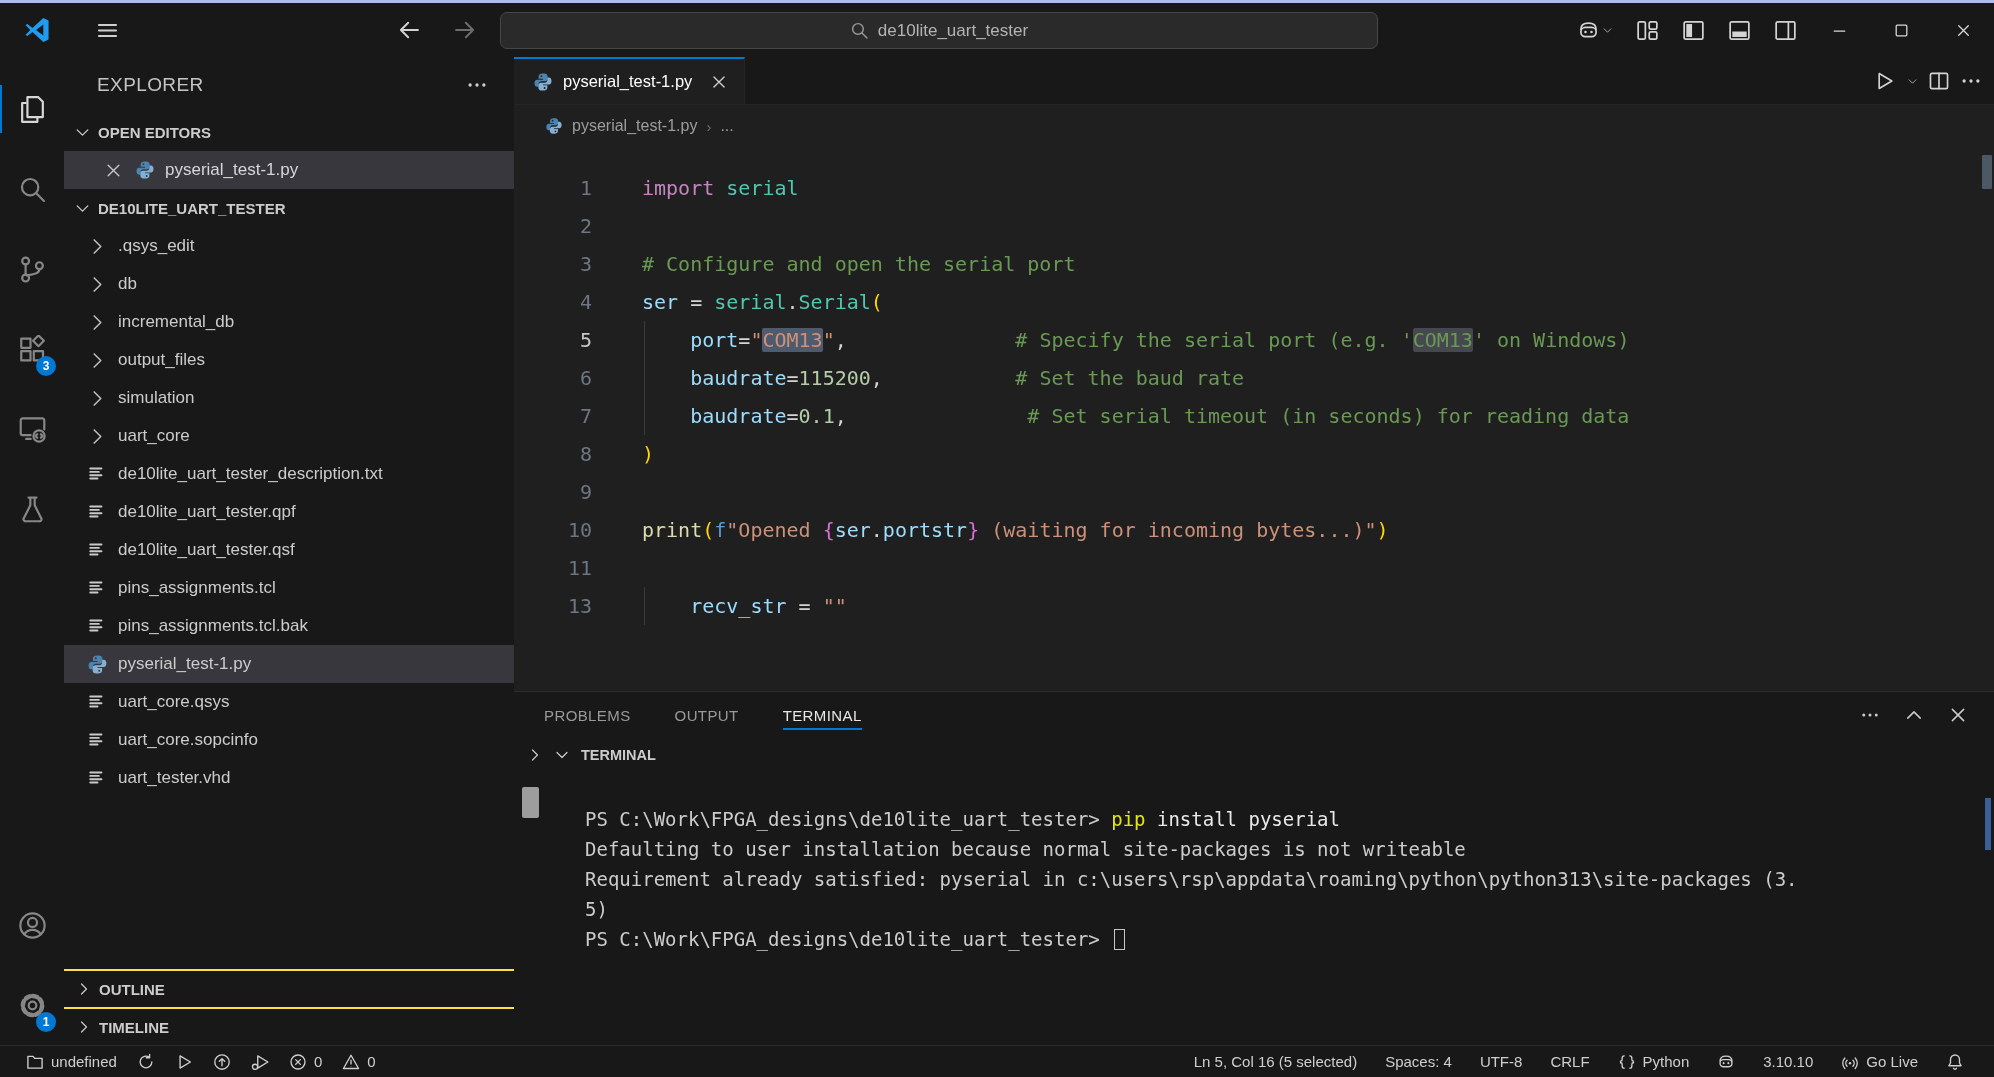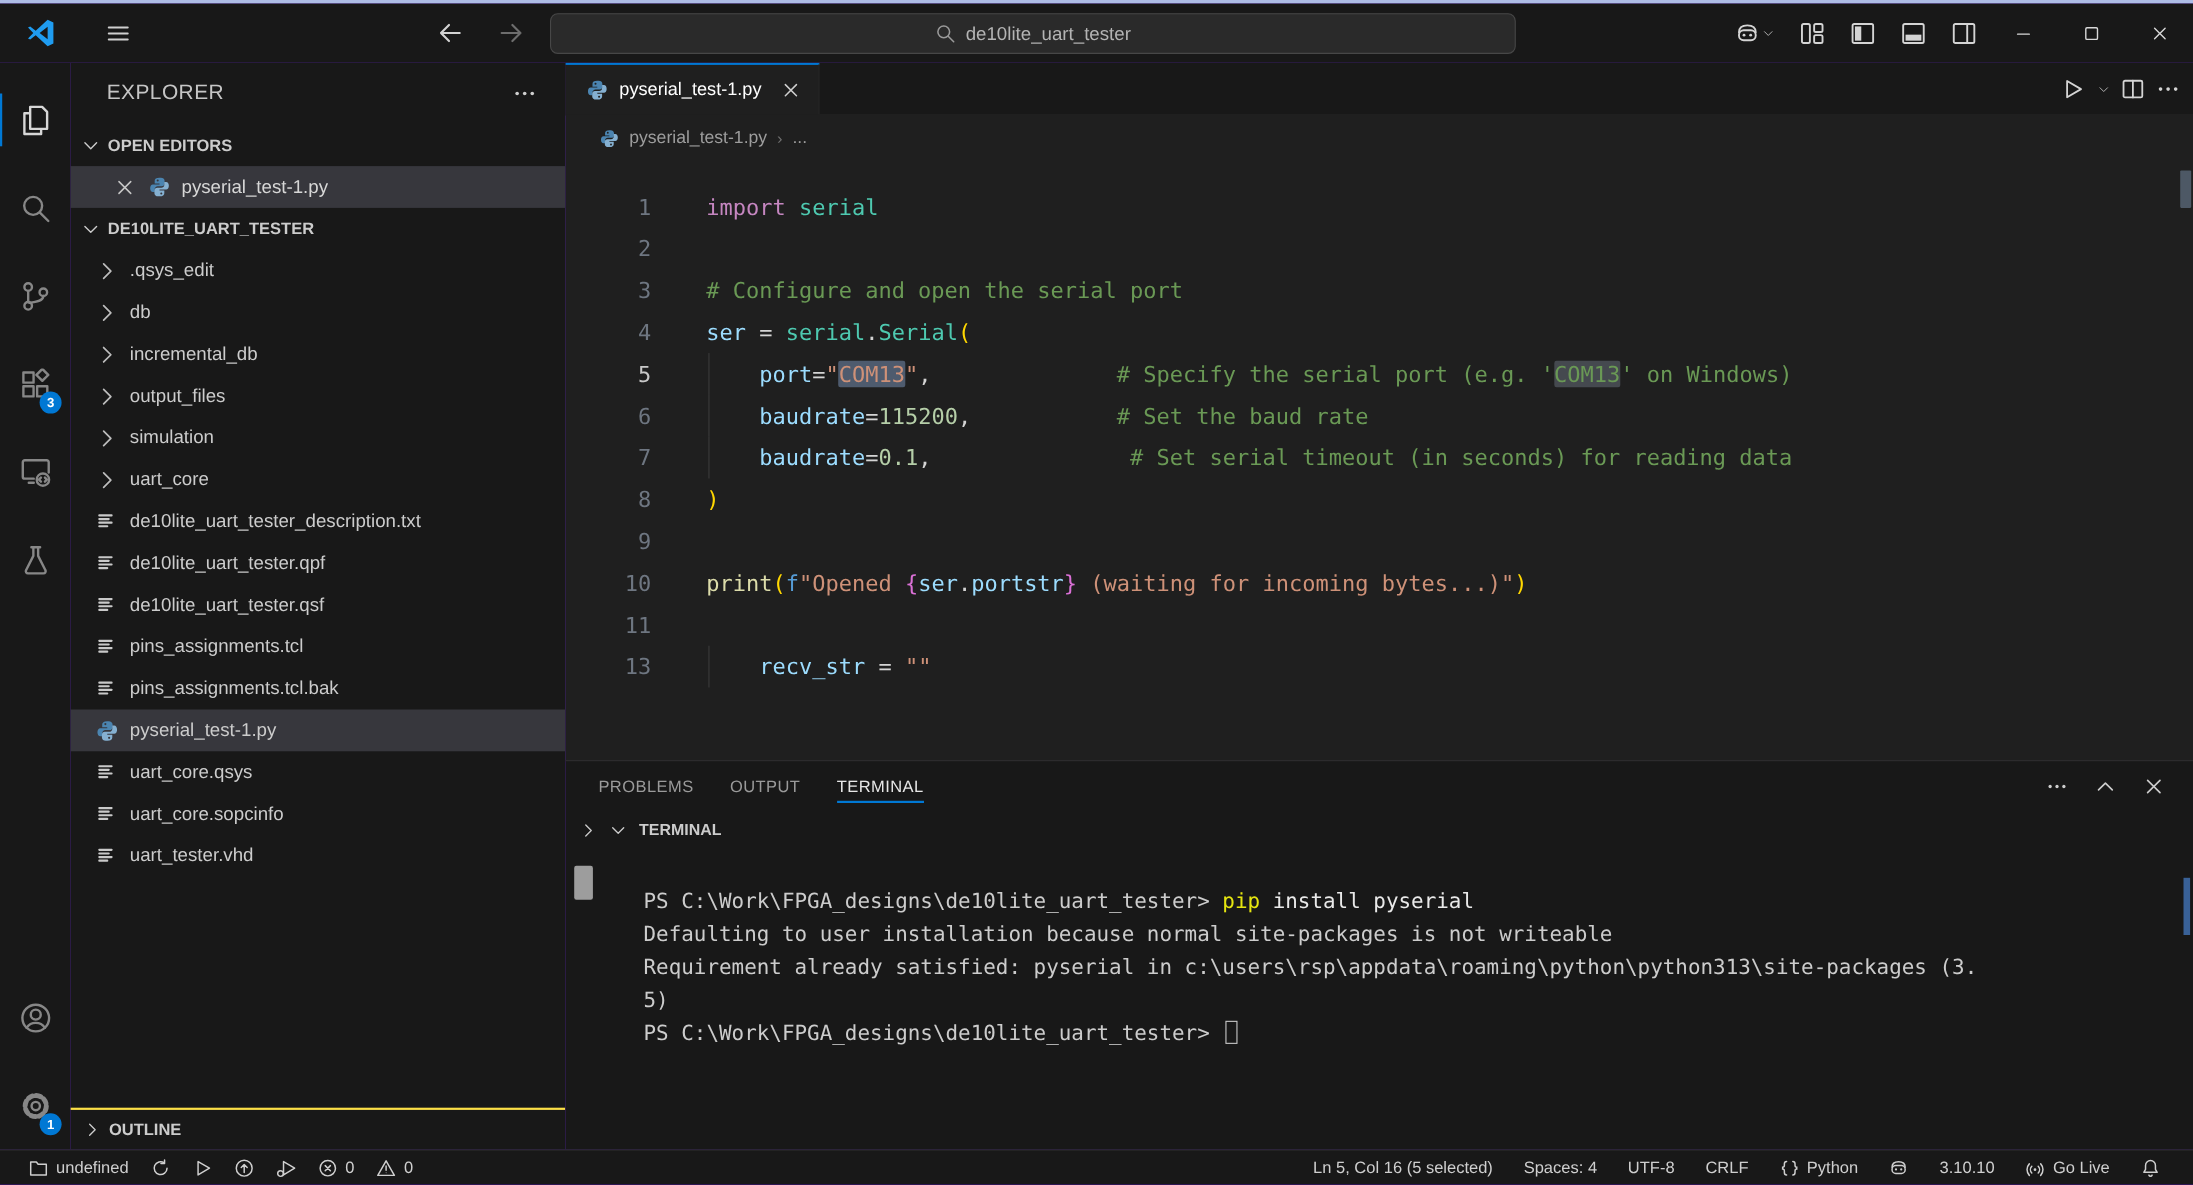--- a/index.html
+++ b/index.html
@@ -85,21 +85,21 @@
   .code-line.guide .lc::before{content:"";position:absolute;left:2px;top:0;height:100%;border-left:1px solid #3b3b3b}
   .tk-kw{color:#C586C0}.tk-ty{color:#4EC9B0}.tk-v{color:#9CDCFE}.tk-s{color:#CE9178}
   .tk-n{color:#B5CEA8}.tk-f{color:#DCDCAA}.tk-c{color:#6A9955}.tk-p{color:#D4D4D4}
   .tk-b1{color:#FFD700}.tk-b2{color:#DA70D6}.tk-bl{color:#569CD6}
   .hl-sel{background:#4e5b6e;border-radius:2px}
   .hl-match{background:#45494f;border-radius:2px}
   .marker1{position:absolute;right:2px;top:98px;width:10px;height:34px;background:#4d5865;border-radius:1px}
 
   
   .panel{position:absolute;left:514px;top:691px;right:0;bottom:32px;background:#181818;border-top:1px solid #2e2e2e}
-  .ptabs{height:46px;display:flex;align-items:flex-end;padding-left:30px;gap:33px;font-size:15px;
+  .ptabs{height:46px;display:flex;align-items:flex-end;padding-left:30px;gap:44px;font-size:15px;
     letter-spacing:.4px;color:#9a9a9a}
   .ptab{height:100%;display:flex;align-items:center;position:relative;cursor:pointer}
   .ptab.active{color:#e7e7e7}
   .ptab.active::after{content:"";position:absolute;left:0;right:0;bottom:8px;border-bottom:2px solid #0078d4}
   .p-actions{position:absolute;right:26px;top:0;height:46px;display:flex;align-items:center;gap:24px;color:#cccccc}
   .p-actions .ic{width:20px;height:20px;cursor:pointer}
   .term-head{height:34px;display:flex;align-items:center;gap:11px;padding-left:13px;
     font-size:14.5px;font-weight:700;color:#cccccc}
   .term-head .ic{width:16px;height:16px;color:#cccccc}
   .term-body{position:absolute;left:71px;right:20px;top:80px;bottom:0;
@@ -450,20 +450,28 @@
         </div></div>
     <div class="sb-bottom" id="sidebar-bottom">
         <div class="sb-sec">
           <span class="ic">
             <svg viewBox="0 0 16 16" fill="none" stroke="currentColor" stroke-width="1.2" stroke-linecap="round" stroke-linejoin="round">
               <path d="m5.5 3 5 5-5 5"></path>
             </svg>
           </span>
           <span>OUTLINE</span>
         </div>
+        <div class="sb-sec">
+          <span class="ic">
+            <svg viewBox="0 0 16 16" fill="none" stroke="currentColor" stroke-width="1.2" stroke-linecap="round" stroke-linejoin="round">
+              <path d="m5.5 3 5 5-5 5"></path>
+            </svg>
+          </span>
+          <span>TIMELINE</span>
+        </div>
       </div>
   </div>
 
   <div class="editor">
     <div class="tabbar">
       <div class="tab">
         <span class="ic ficon">
             <svg viewBox="0 0 16 16">
               <path fill="#4b84b0" d="M7.9 1.2c-2.3 0-3.4.9-3.4 2.3v1.9H8v.7H3.2C2 6.1 1.2 7.3 1.2 8.9s.8 2.8 2 2.8h1.3V9.6c0-1.2 1-2.2 2.2-2.2h3c1.1 0 2-.9 2-2V3.5c0-1.4-1.2-2.3-2.7-2.3zM6.7 2.5a.74.74 0 1 1 0 1.5.74.74 0 0 1 0-1.5z"></path>
               <path fill="#85b0d1" d="M8.1 14.8c2.3 0 3.4-.9 3.4-2.3v-1.9H8v-.7h4.8c1.2 0 2-1.2 2-2.8s-.8-2.8-2-2.8h-1.3v2.1c0 1.2-1 2.2-2.2 2.2h-3c-1.1 0-2 .9-2 2v1.9c0 1.4 1.2 2.3 2.7 2.3zm1.2-1.3a.74.74 0 1 1 0-1.5.74.74 0 0 1 0 1.5z"></path>

